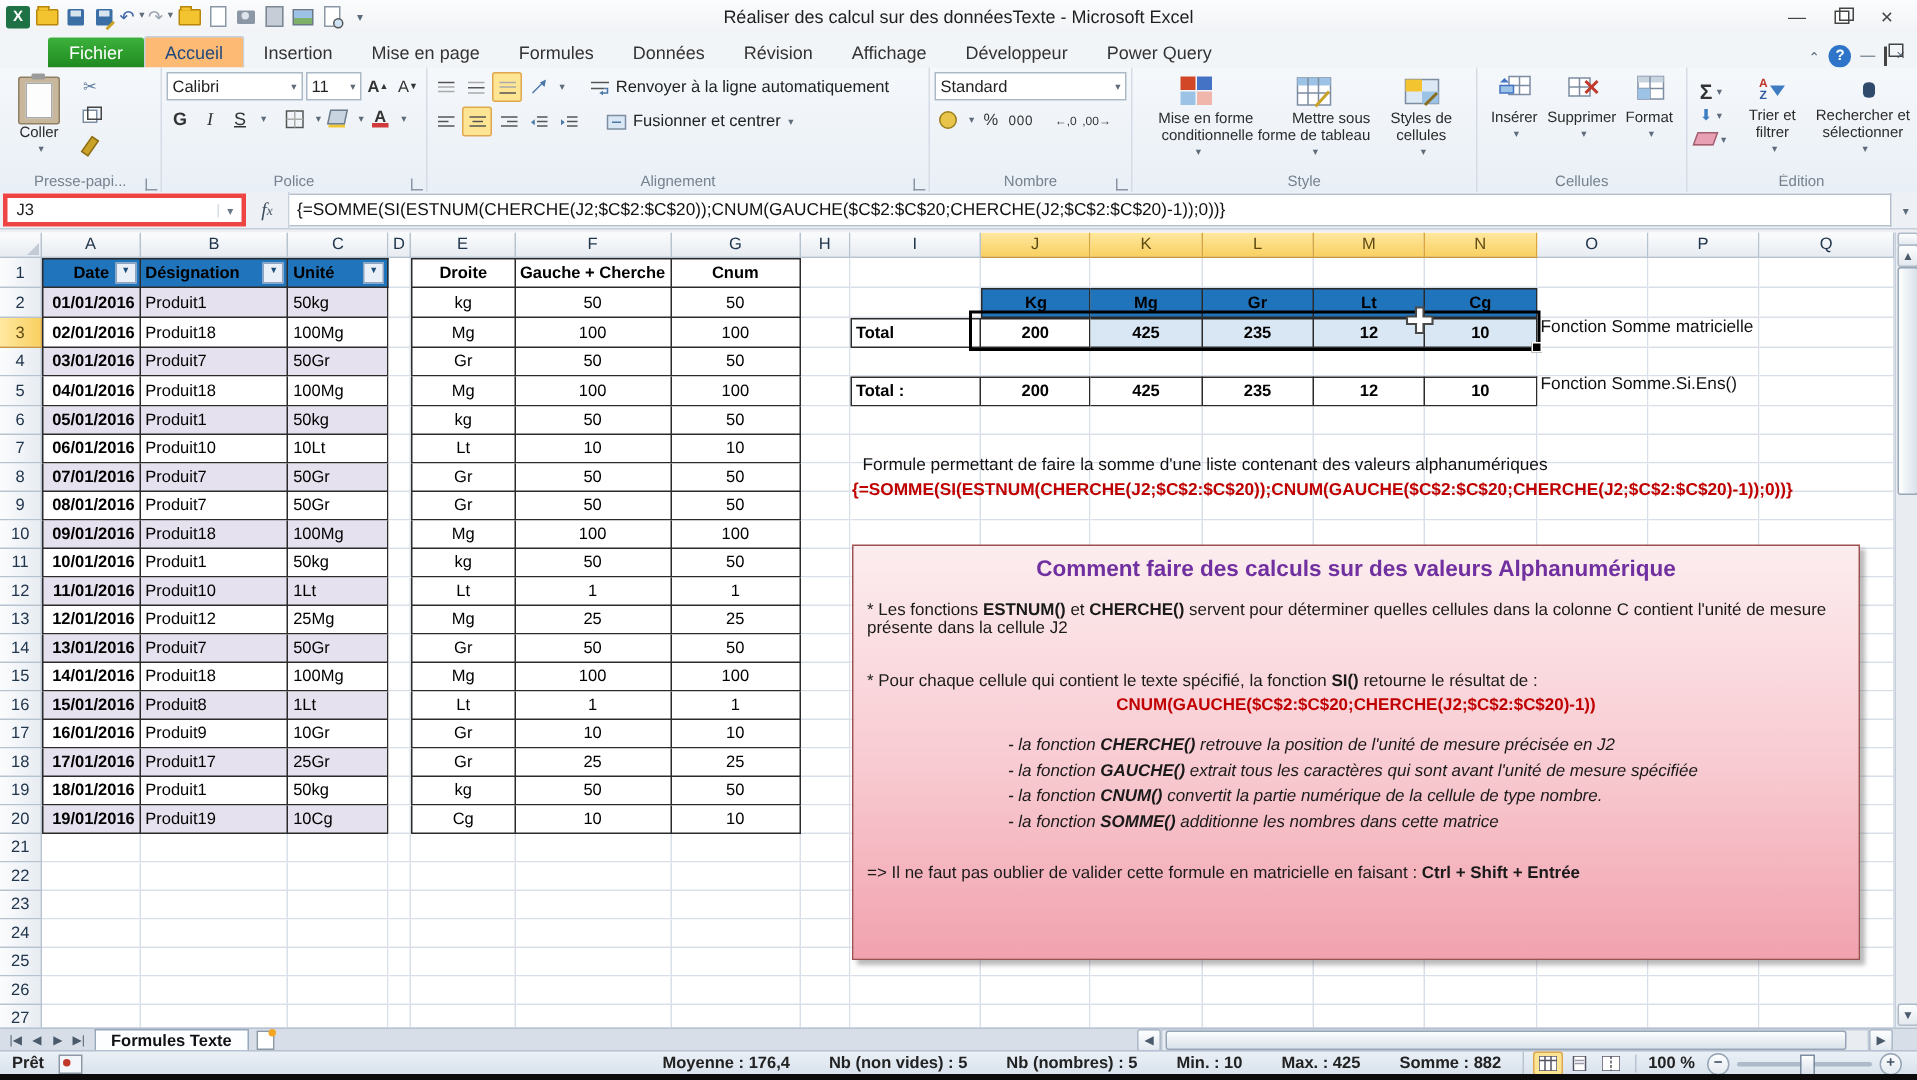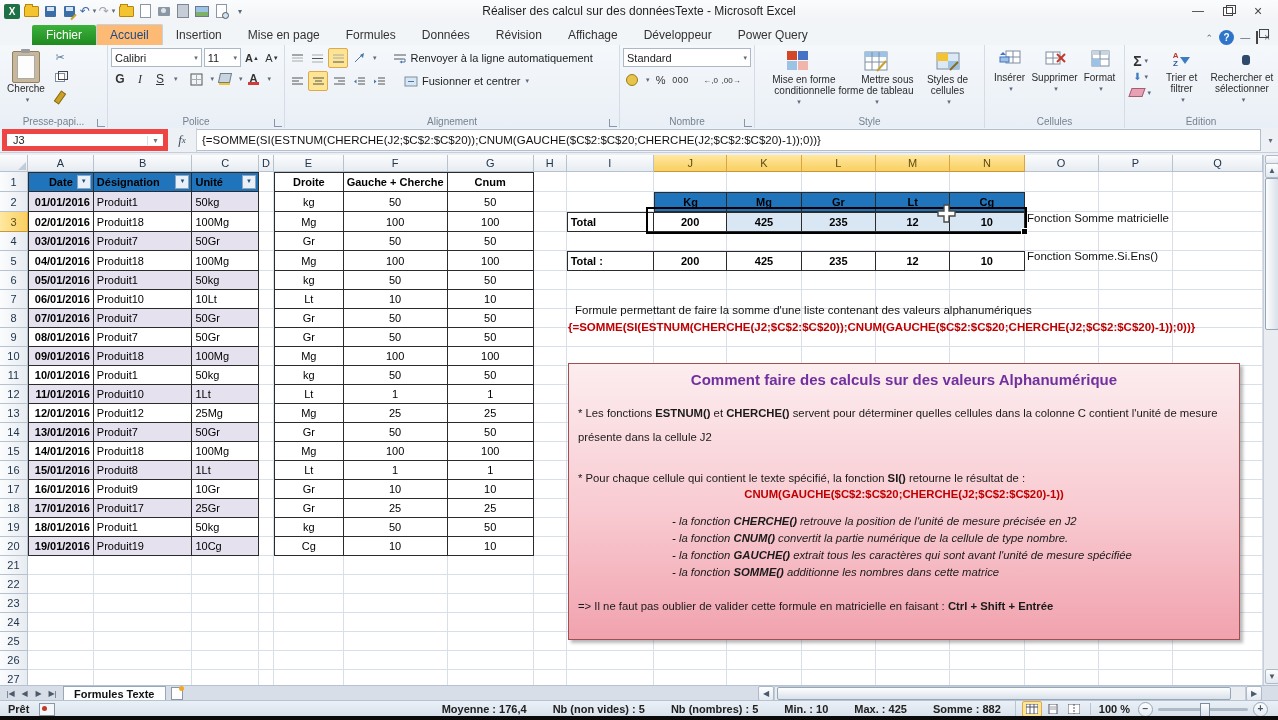--- a/index.html
+++ b/index.html
@@ -68,21 +68,21 @@
   .binoc:before,.binoc:after{content:"";position:absolute;top:0;width:7px;height:10px;border-radius:3px;background:#2F4A6B;}
   .binoc:after{right:0;}
   .eraser{width:12px;height:7px;background:#E8A0B4;border:1px solid #A06070;transform:skewX(-20deg);}
   .sigma{font-size:14px;font-weight:bold;color:#333;line-height:14px;}
   .stylebtn{width:76px;text-align:right;}
   .cellbtn{width:43px;}
   .icon28{width:30px;height:26px;display:flex;align-items:center;justify-content:center;}
 
   
   .fbar{position:absolute;top:128px;left:0;right:0;height:24px;background:#EDF1F6;border-bottom:1px solid #C5CEDA;display:flex;align-items:stretch;}
-  .namebox{width:150px;background:#fff;border:5px solid #ef4444;margin:1px 0 1px 2px;display:flex;align-items:center;font-size:11px;padding-left:6px;color:#222;}
+  .namebox{width:150px;background:#fff;border:3px solid #ef4444;margin:1px 0 1px 2px;display:flex;align-items:center;font-size:11px;padding-left:6px;color:#222;}
   .nb-dd{margin-left:auto;width:15px;text-align:center;color:#6A7888;font-size:8px;border-left:1px solid #D6DDE5;}
   .fx{width:28px;display:flex;align-items:center;justify-content:center;font-family:"Liberation Serif",serif;font-style:italic;font-size:13px;color:#3C4C5C;border-right:1px solid #C9D2DC;}
   .ftext{flex:1;background:#fff;border:1px solid #B3BFCC;border-left:none;margin:1px 2px 1px 0;display:flex;align-items:center;font-size:11.5px;padding-left:5px;color:#111;white-space:nowrap;overflow:hidden;}
   .fchev{width:15px;display:flex;align-items:center;justify-content:center;color:#5E6B7A;font-size:8px;}
 
   
   .gridarea{position:absolute;top:155px;left:0;width:1263px;height:530px;background:#fff;overflow:hidden;}
   table.sheet{border-collapse:separate;border-spacing:0;table-layout:fixed;}
   .sheet td{box-sizing:border-box;height:19px;line-height:18px;font-size:11px;padding:0 3px;white-space:nowrap;overflow:hidden;border-right:1px solid #D9DFE8;border-bottom:1px solid #D9DFE8;color:#000;background:#fff;}
   .sheet tr.hdr td{height:17px;line-height:16px;}
@@ -109,21 +109,21 @@
   .selc{background:#D9E7F4 !important;}
 
   .ovl{position:absolute;pointer-events:none;}
   .selrect{left:646px;top:52px;width:377px;height:23px;border:2px solid #000;}
   .selrect:after{content:"";position:absolute;right:-3px;bottom:-3px;width:5px;height:5px;background:#000;border:1px solid #fff;}
   .note{font-size:11.5px;color:#111;white-space:nowrap;}
   .fl1{left:575px;top:149px;font-size:11.5px;color:#111;white-space:nowrap;}
   .fl2{left:568px;top:166px;font-size:11.5px;font-weight:bold;color:#C00000;white-space:nowrap;}
   .infobox{left:568px;top:208px;width:672px;height:277px;box-sizing:border-box;background:linear-gradient(180deg,#FCEDEF 0%,#F8C9D0 55%,#F1A2AE 100%);border:1px solid #A05050;box-shadow:3px 3px 3px rgba(100,100,100,.45);padding:5px 9px;font-size:11.3px;color:#1A1A1A;}
   .ib-title{text-align:center;color:#7030A0;font-weight:bold;font-size:15px;margin-top:2px;}
-  .ib-p{margin-top:13px;line-height:24px;}
+  .ib-p{margin-top:13px;line-height:12px;}
   .ib-p2{margin-top:21px;line-height:16px;}
   .ib-red{text-align:center;color:#C00000;font-weight:bold;margin-top:2px;}
   .ib-bullets{margin-top:13px;padding-left:94px;font-style:italic;}
   .ib-bullet{line-height:17px;}
   .ib-footer{margin-top:17px;line-height:16px;}
   .cursorplus{left:936px;top:48px;}
 
   
   .vscroll{position:absolute;top:155px;left:1263px;width:15px;height:530px;background:#E9EDF2;border-left:1px solid #C5CEDA;box-sizing:border-box;}
   .vsb{position:absolute;left:1px;width:12px;text-align:center;font-size:8px;color:#4A5A6B;background:linear-gradient(#FDFEFE,#E3E9F0);border:1px solid #AEBAC8;border-radius:2px;}
@@ -231,21 +231,21 @@
       <span class="miniwb">×</span>
     </div>
   </div>
 
   <div class="ribbon">
 
     <div class="grp" style="width:108px;">
       <div class="row">
         <div class="bigbtn" style="width:46px;">
           <span class="clip"></span>
-          <span>Cherche</span>
+          <span>Coller</span>
             <span class="dd">▾</span>
         </div>
         <div style="display:flex;flex-direction:column;gap:2px;">
           <span class="sbtn" style="color:#5A7A9A;">✂</span>
           <span class="sbtn">
               <span class="restore-glyph" style="border-color:#7C8DA2;"></span>
             </span>
           <span class="sbtn">
               <span style="width:4px;height:11px;background:#C9A227;border:1px solid #8A6D1C;transform:rotate(35deg);display:inline-block;"></span>
             </span>
@@ -1138,22 +1138,22 @@
     <div class="ovl fl1">Formule permettant de faire la somme d'une liste contenant des valeurs alphanumériques</div>
     <div class="ovl fl2">{=SOMME(SI(ESTNUM(CHERCHE(J2;$C$2:$C$20));CNUM(GAUCHE($C$2:$C$20;CHERCHE(J2;$C$2:$C$20)-1));0))}</div>
 
     <div class="ovl infobox">
       <div class="ib-title">Comment faire des calculs sur des  valeurs  Alphanumérique</div>
       <div class="ib-p" id="ib-p1"><span>* Les fonctions </span><span class="b">ESTNUM()</span><span> et </span><span class="b">CHERCHE()</span><span> servent pour déterminer quelles cellules dans la colonne C contient l'unité de mesure présente dans la cellule J2</span></div>
       <div class="ib-p2" id="ib-p2"><span>* Pour chaque cellule qui contient le texte spécifié, la fonction </span><span class="b">SI()</span><span> retourne le résultat de :</span></div>
       <div class="ib-red">CNUM(GAUCHE($C$2:$C$20;CHERCHE(J2;$C$2:$C$20)-1))</div>
       <div class="ib-bullets" id="ib-bullets">
           <div class="ib-bullet"><span>- la fonction </span><span class="b">CHERCHE()</span><span> retrouve la position de l'unité de mesure précisée en J2</span></div>
+          <div class="ib-bullet"><span>- la fonction </span><span class="b">GAUCHE()</span><span> extrait tous les caractères qui sont avant l'unité de mesure spécifiée</span></div>
           <div class="ib-bullet"><span>- la fonction </span><span class="b">CNUM()</span><span> convertit la partie numérique de la cellule de type nombre.</span></div>
-          <div class="ib-bullet"><span>- la fonction </span><span class="b">GAUCHE()</span><span> extrait tous les caractères qui sont avant l'unité de mesure spécifiée</span></div>
           <div class="ib-bullet"><span>- la fonction </span><span class="b">SOMME()</span><span> additionne  les nombres dans cette matrice</span></div>
         </div>
       <div class="ib-footer" id="ib-footer"><span>=&gt; Il ne faut pas oublier de valider cette formule en matricielle en faisant : </span><span class="b">Ctrl + Shift + Entrée</span></div>
     </div>
   </div>
 
   <div class="vscroll">
     <div class="vsb vs-split"></div>
     <div class="vsb vs-up">▲</div>
     <div class="vsb vs-thumb"></div>

